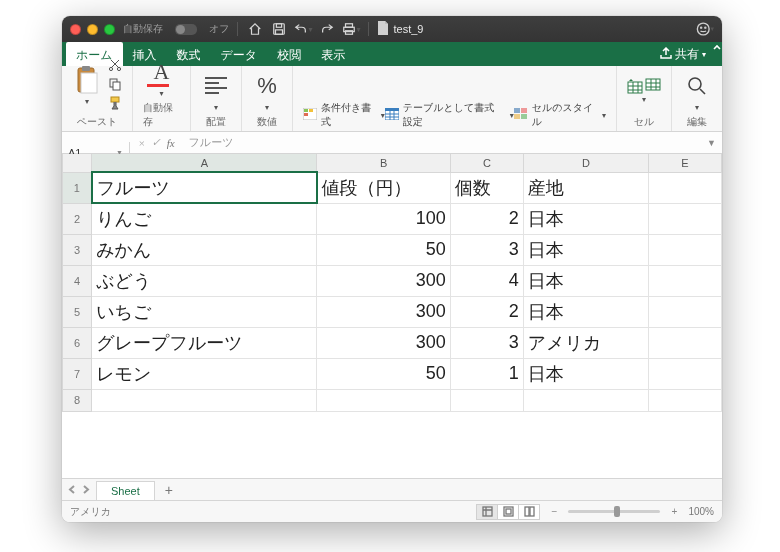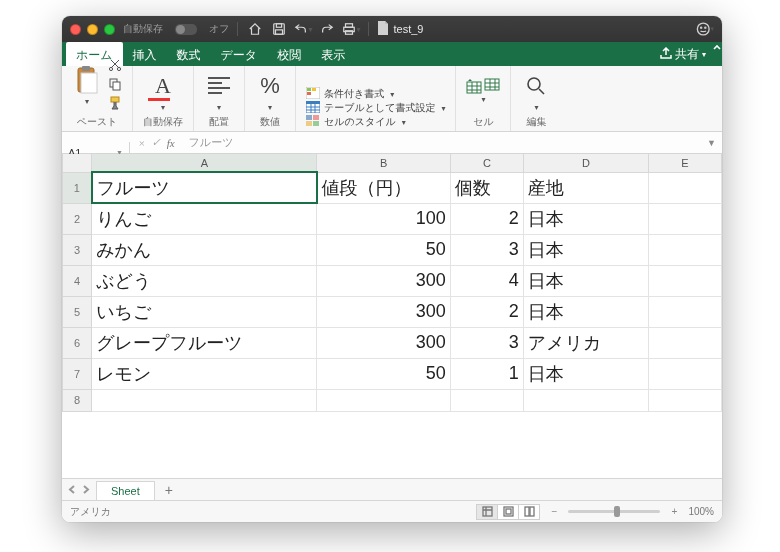--- a/index.html
+++ b/index.html
@@ -63,21 +63,21 @@
   
   .ribbon{height:66px;background:#f7f7f7;border-bottom:1px solid #d5d5d5;display:flex;align-items:stretch;}
   .rgroup{display:flex;flex-direction:column;align-items:center;justify-content:flex-end;padding:4px 10px 2px;border-right:1px solid #e1e1e1;}
   .rgroup-label{font-size:10px;color:#6a6a6a;margin-top:3px;}
   .rgroup-body{flex:1;display:flex;align-items:center;gap:6px;}
   .bigbtn{display:flex;flex-direction:column;align-items:center;gap:2px;}
   .bigicon{width:30px;height:30px;display:flex;align-items:center;justify-content:center;}
   .drop{font-size:8px;color:#555;}
   .smcol{display:flex;flex-direction:column;gap:3px;}
   .smcol svg{width:14px;height:14px;}
-  .condfmt{display:flex;flex-direction:column;gap:0;font-size:10px;color:#444;}
+  .condfmt{display:flex;gap:0;font-size:10px;color:#444;}
   .condrow{display:flex;align-items:center;gap:4px;}
   .condrow svg{width:14px;height:12px;}
   .condrow .drop{margin-left:2px;}
   .celltbl{display:flex;flex-direction:column;align-items:center;gap:1px;}
   .celltbl-icons{display:flex;gap:2px;}
   .editgrp svg{width:22px;height:22px;stroke:#444;fill:none;stroke-width:1.6;}
 
   
   .fbar{height:22px;border-bottom:1px solid #d5d5d5;display:flex;align-items:center;font-size:11px;background:#fdfdfd;}
   .namebox{width:68px;height:22px;border-right:1px solid #d5d5d5;display:flex;align-items:center;padding:0 6px;justify-content:space-between;color:#333;margin-top:20px;}

